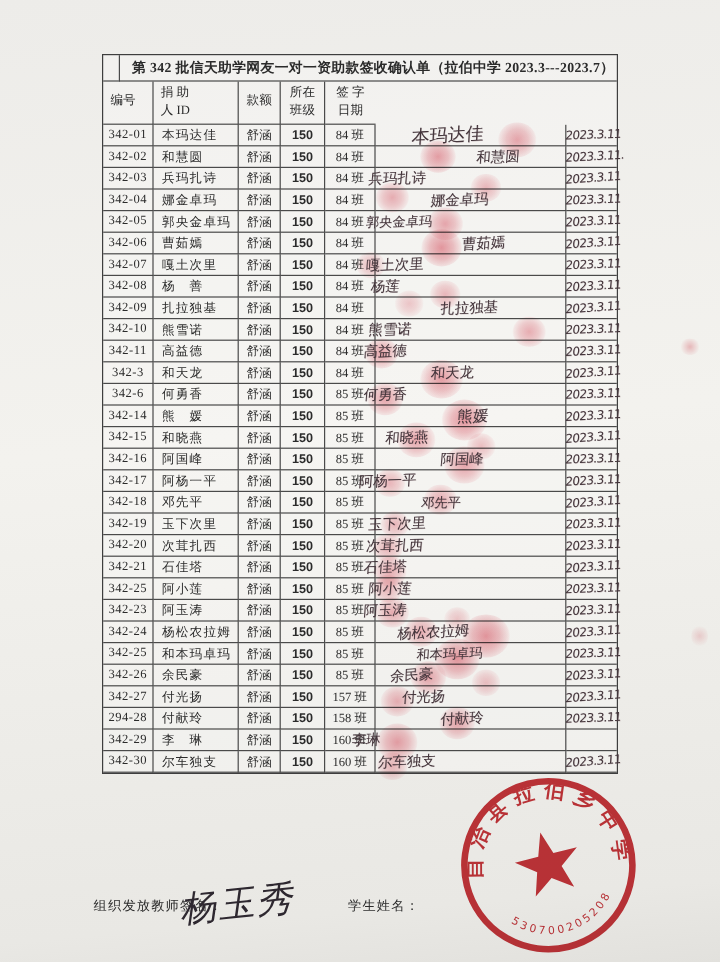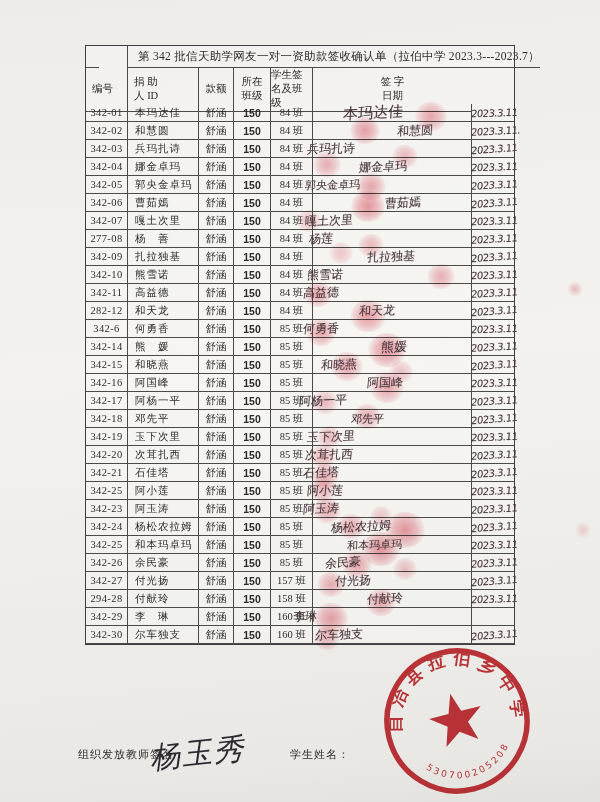--- a/index.html
+++ b/index.html
@@ -16,22 +16,22 @@
   
   .doc-table {
     position:absolute; left:85px; top:45px; width:430px;
     border:1.5px solid #3e3e3e;
     background: rgba(255,255,255,0.25);
   }
   .trow { display:grid; grid-template-columns:13px 1fr; }
   .title-row { height:22px; }
   .title-cell {
     border-left:1px solid #4a4a4a; border-bottom:1px solid #4a4a4a;
-    font-weight:normal; font-size:11.5px; letter-spacing:0.3px;
-    display:flex; align-items:center; padding-left:10px; white-space:nowrap;margin-left:28px;
+    font-weight:bold; font-size:11.5px; letter-spacing:0.3px;
+    display:flex; align-items:center; padding-left:10px; white-space:nowrap;
   }
   .spacer-cell { border-bottom:1px solid #4a4a4a; }
 
   .grid-row { display:grid; grid-template-columns:42px 71px 35px 37px 42px 1fr 42px; }
   .grid-row > div { border-right:1px solid #4a4a4a; border-bottom:1px solid #4a4a4a; }
   .grid-row > div:last-child { border-right:none; }
 
   .head-row { height:36px; font-size:10.5px; }
   .head-row > div { display:flex; flex-direction:column; align-items:center; justify-content:center; line-height:1.35; }
   .head-row .al { align-items:flex-start; padding-left:6px; }
@@ -101,23 +101,20 @@
         <span>人 ID</span>
       </div>
       <div>
           <span>款额</span>
         </div>
       <div>
         <span>所在</span>
         <span>班级</span>
       </div>
       <div>
-          <span>学生签名及班级</span>
-        </div>
-      <div>
         <span>签 字</span>
         <span>日期</span>
       </div>
     </div>
 
     <div id="table-body">
         <div class="grid-row data-row">
           <div class="c-id">342-01</div>
           <div class="c-name">本玛达佳</div>
           <div>舒涵</div>
@@ -209,21 +206,21 @@
           <div>84 班</div>
           <div class="c-sig">
             <div class="fp" style="left: -16px; top: -2px; width: 24px; height: 21.6px; background: radial-gradient(circle, rgba(224, 90, 106, 0.35) 0%, rgba(228, 115, 128, 0.243) 42%, rgba(238, 150, 162, 0.106) 68%, rgba(238, 150, 162, 0) 76%);"></div>
             <div class="hand" style="left: -8px; font-size: 12px; transform: translateY(-50%) rotate(-2deg) skewX(-6deg);">嘎土次里</div>
           </div>
           <div class="c-date">
             <div class="hand" style="left: -1px; font-size: 10px; transform: translateY(-50%) rotate(-2deg) skewX(-8deg); letter-spacing: -0.5px;">2023.3.11</div>
           </div>
         </div>
         <div class="grid-row data-row">
-          <div class="c-id">277-08</div>
+          <div class="c-id">342-08</div>
           <div class="c-name">杨　善</div>
           <div>舒涵</div>
           <div class="c-amt">150</div>
           <div>84 班</div>
           <div class="c-sig">
             <div class="fp" style="left: 45px; top: 4px; width: 26px; height: 23.4px; background: radial-gradient(circle, rgba(224, 90, 106, 0.4) 0%, rgba(228, 115, 128, 0.28) 42%, rgba(238, 150, 162, 0.12) 68%, rgba(238, 150, 162, 0) 76%);"></div>
             <div class="hand" style="left: -4px; font-size: 12px; transform: translateY(-50%) rotate(-1deg) skewX(-6deg);">杨莲</div>
           </div>
           <div class="c-date">
             <div class="hand" style="left: -1px; font-size: 10px; transform: translateY(-50%) rotate(-3deg) skewX(-8deg); letter-spacing: -0.5px;">2023.3.11</div>
@@ -265,21 +262,21 @@
           <div>84 班</div>
           <div class="c-sig">
             <div class="fp" style="left: -9px; top: -2px; width: 28px; height: 25.2px; background: radial-gradient(circle, rgba(224, 90, 106, 0.5) 0%, rgba(228, 115, 128, 0.35) 42%, rgba(238, 150, 162, 0.15) 68%, rgba(238, 150, 162, 0) 76%);"></div>
             <div class="hand" style="left: -10px; font-size: 12px; transform: translateY(-50%) rotate(-2deg) skewX(-6deg);">高益德</div>
           </div>
           <div class="c-date">
             <div class="hand" style="left: -1px; font-size: 10px; transform: translateY(-50%) rotate(-3deg) skewX(-8deg); letter-spacing: -0.5px;">2023.3.11</div>
           </div>
         </div>
         <div class="grid-row data-row">
-          <div class="c-id">282-12</div>
+          <div class="c-id">342-3</div>
           <div class="c-name">和天龙</div>
           <div>舒涵</div>
           <div class="c-amt">150</div>
           <div>84 班</div>
           <div class="c-sig">
             <div class="fp" style="left: 37px; top: -2px; width: 36px; height: 32.4px; background: radial-gradient(circle, rgba(224, 90, 106, 0.55) 0%, rgba(228, 115, 128, 0.384) 42%, rgba(238, 150, 162, 0.165) 68%, rgba(238, 150, 162, 0) 76%);"></div>
             <div class="hand" style="left: 46px; font-size: 12px; transform: translateY(-50%) rotate(-2deg) skewX(-6deg);">和天龙</div>
           </div>
           <div class="c-date">
             <div class="hand" style="left: -1px; font-size: 10px; transform: translateY(-50%) rotate(-4deg) skewX(-8deg); letter-spacing: -0.5px;">2023.3.11</div>

